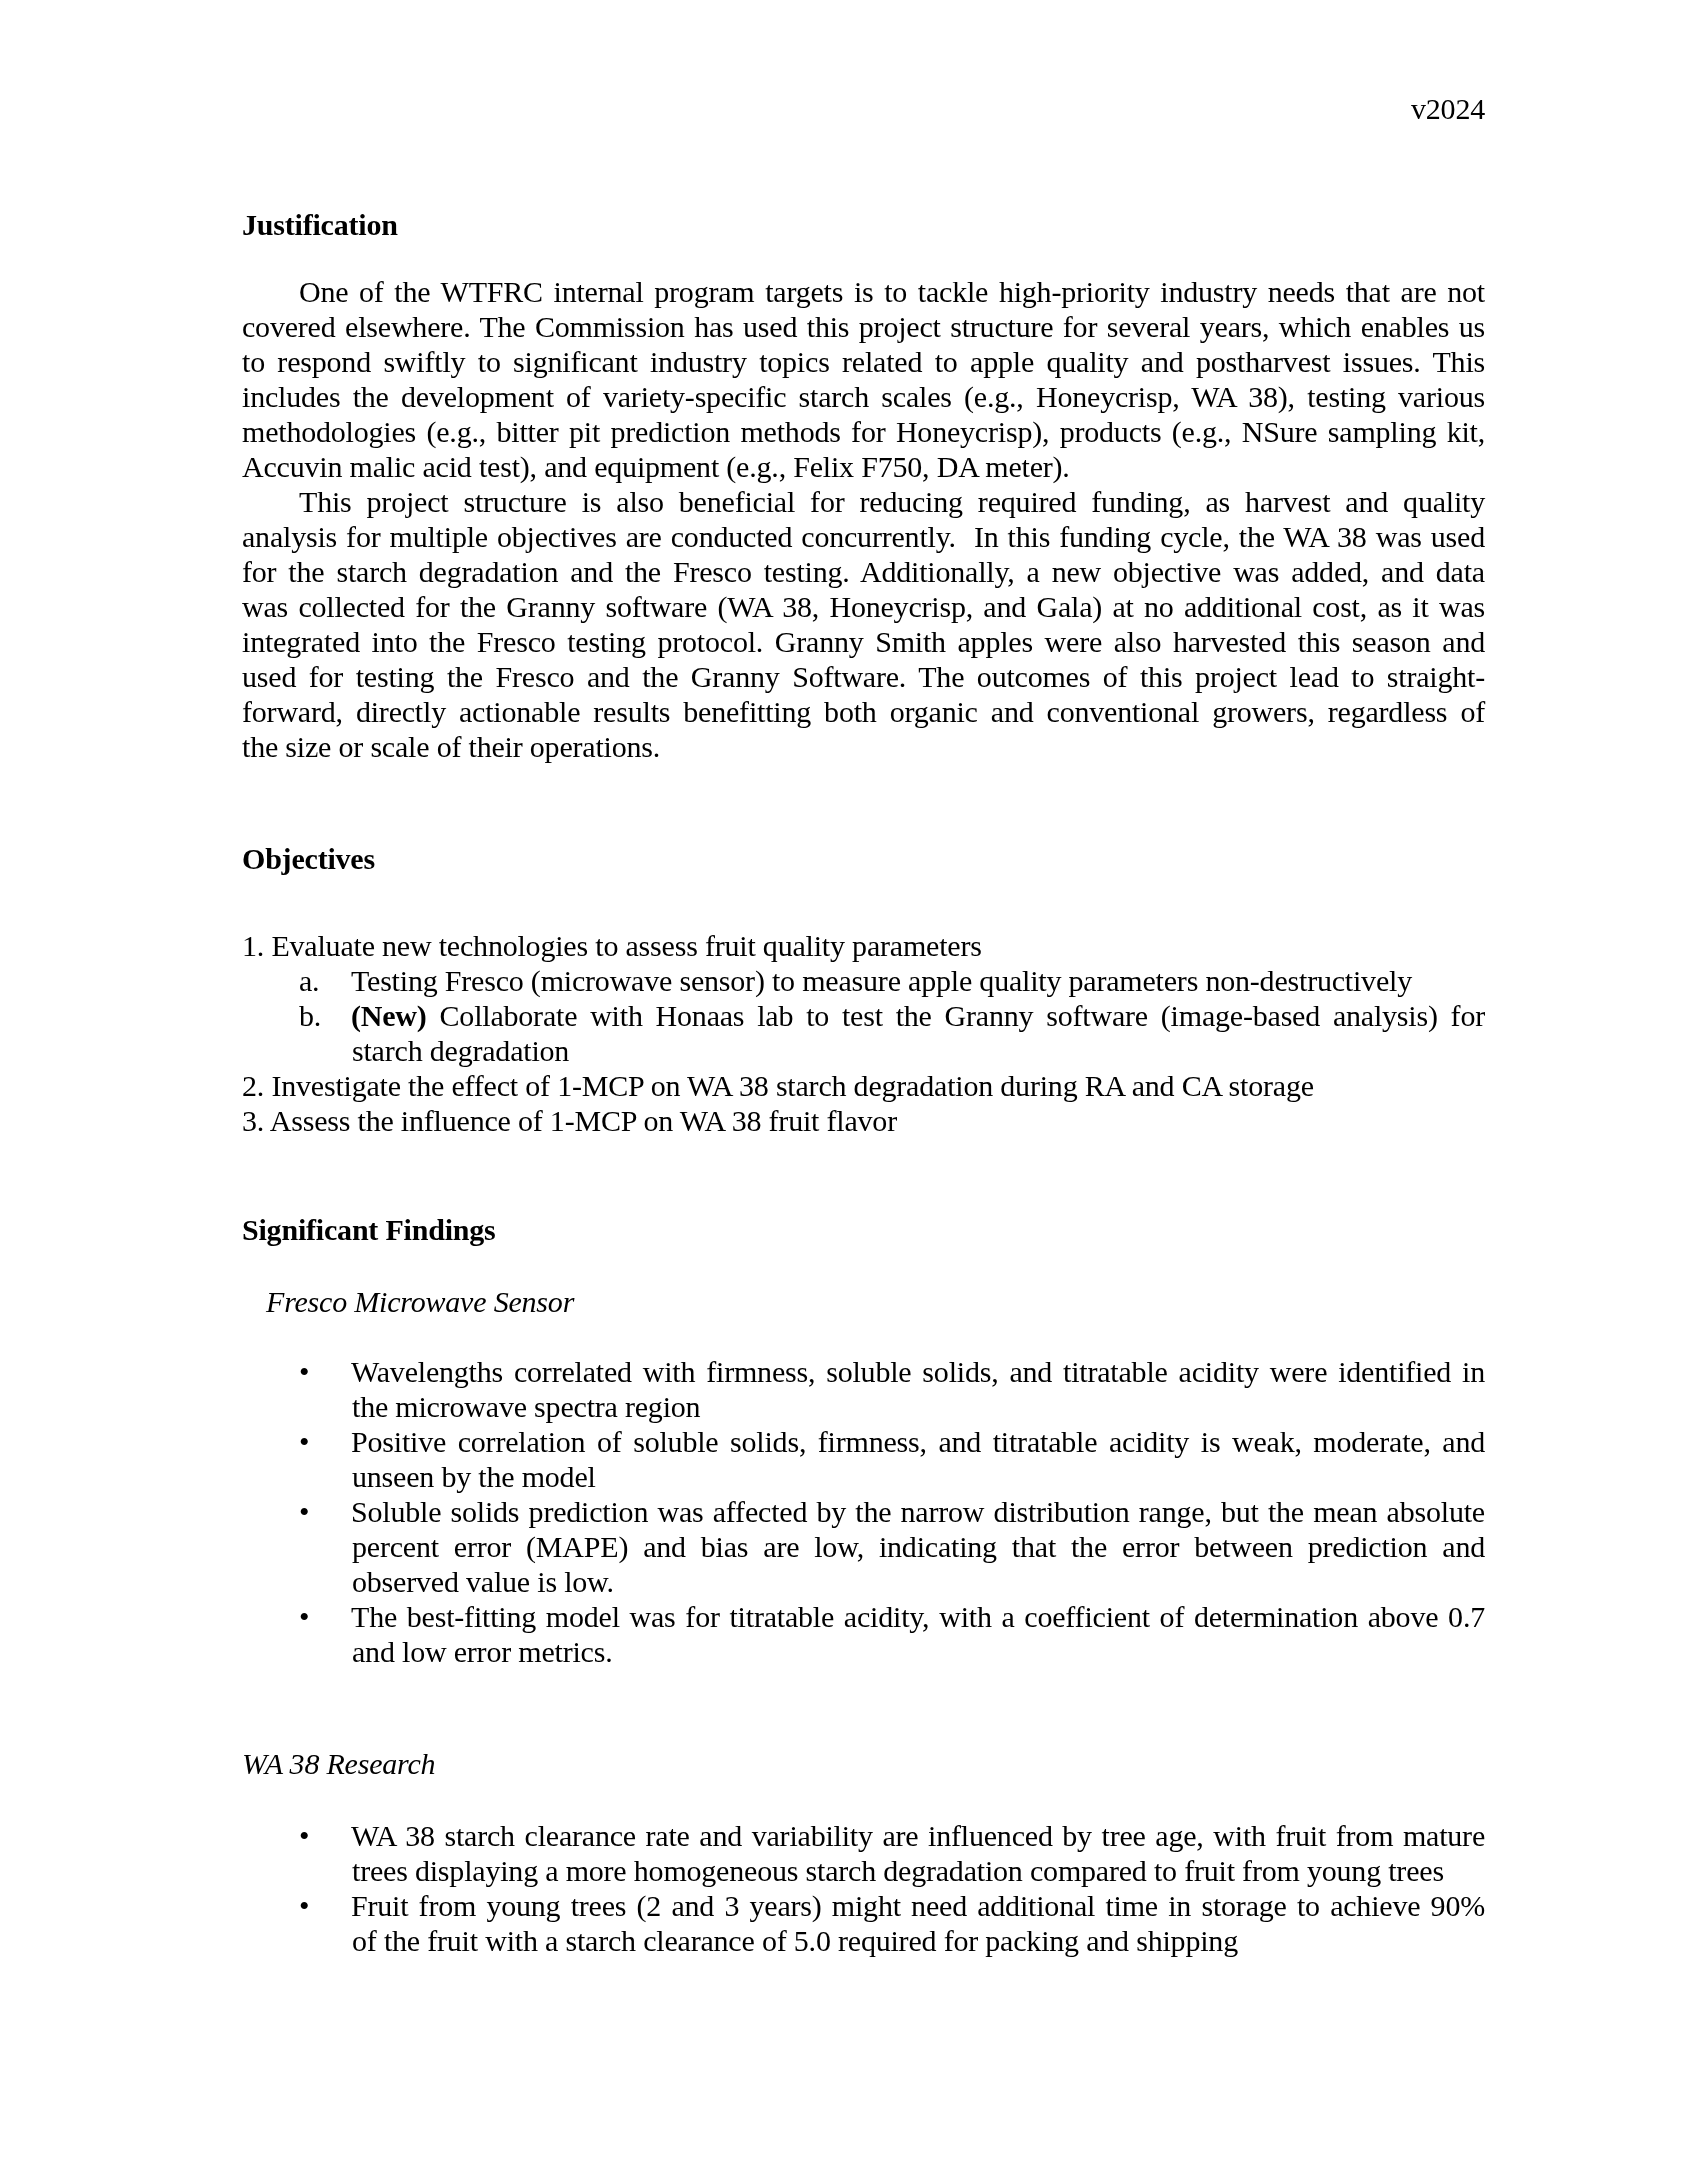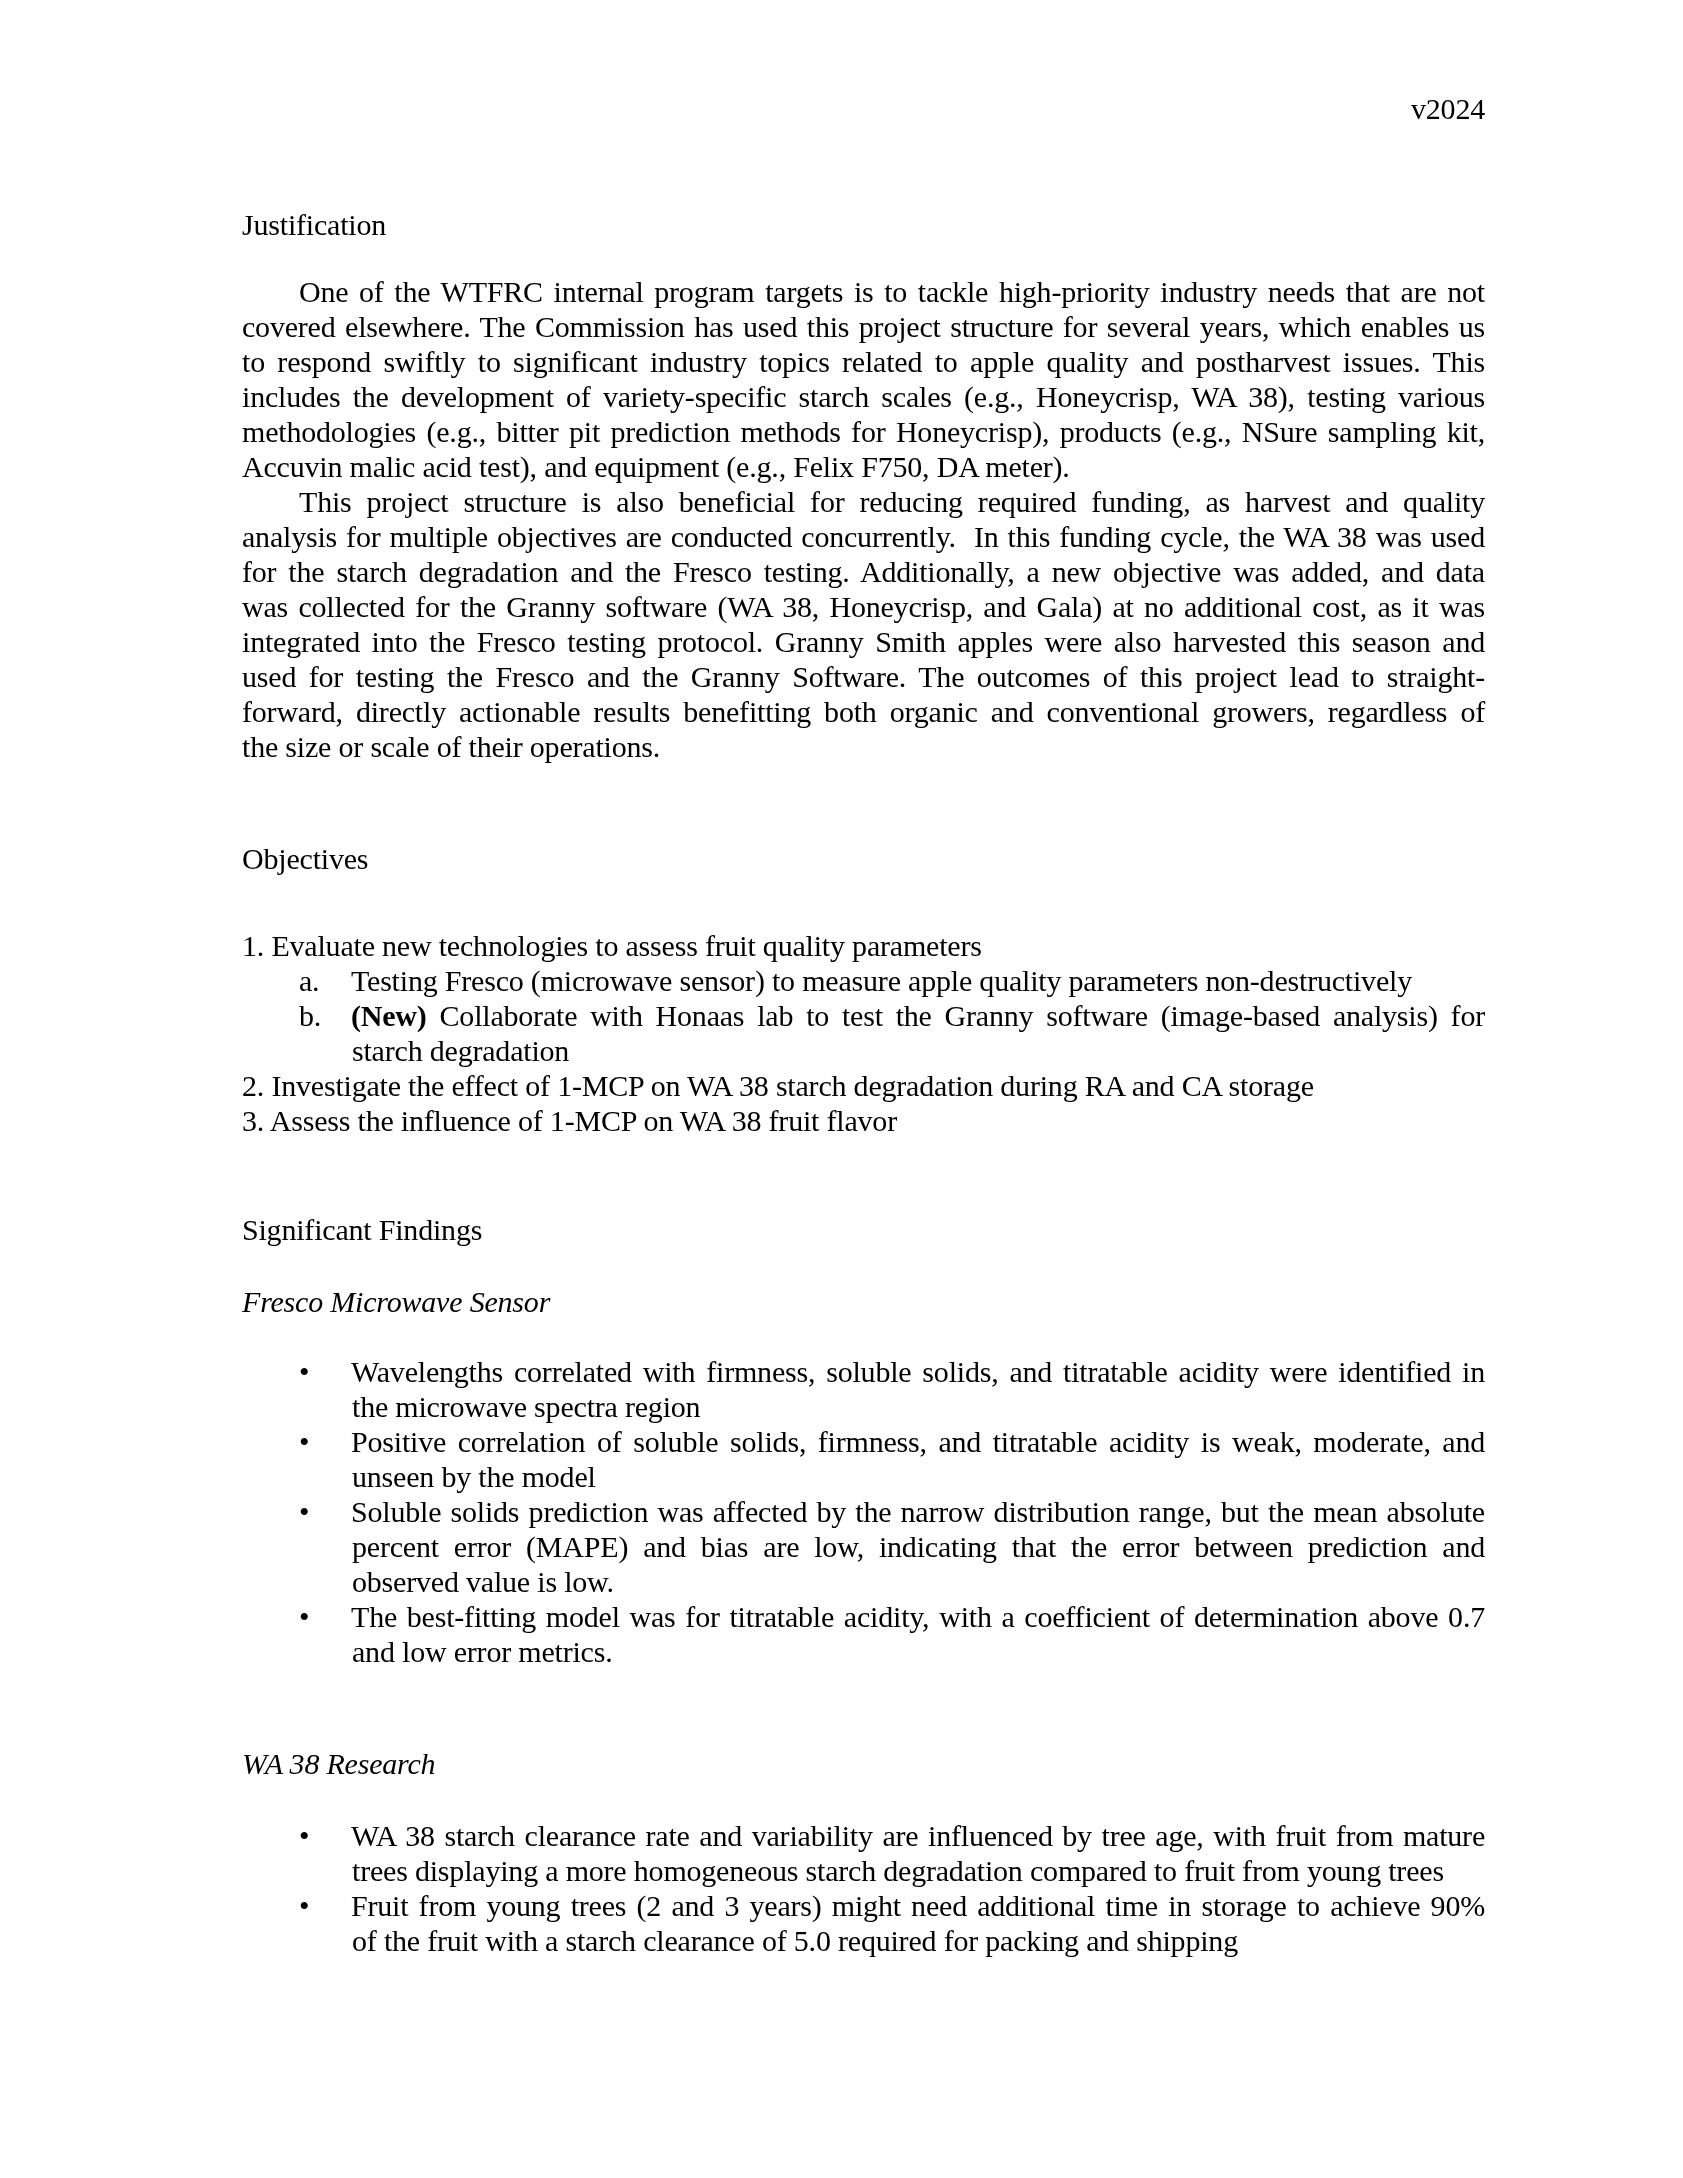--- a/index.html
+++ b/index.html
@@ -10,35 +10,35 @@
     overflow:hidden;
     font-family:"Liberation Serif","DejaVu Serif",serif;
     font-size:30px;
     color:#000000;
     letter-spacing:-0.2px;
   }
   .content{position:absolute;left:242px;right:198px;top:0;line-height:35px;}
   .line{min-height:35px;}
   .just{text-align:justify;text-align-last:justify;}
   .para .line:first-child{text-indent:57px;}
-  .heading{font-weight:normal;}
+  .heading{font-weight:bold;}
   .subheading{font-style:italic;}
   .b{font-weight:bold;}
   .sub{padding-left:57px;}
   .sub.cont{padding-left:110px;}
   .bul{padding-left:57px;}
   .bul.cont{padding-left:110px;}
   .marker{display:inline-block;width:52px;}
   .version{margin-top:91px;text-align:right;}
   .h-just{margin-top:81px;}
   .paras{margin-top:32px;}
   .h-obj{margin-top:77px;}
   .list{margin-top:52px;}
   .h-find{margin-top:74px;}
-  .sh-fresco{margin-top:37px;}
+  .sh-fresco{margin-top:37px;margin-left:24px;}
   .b-fresco{margin-top:35px;}
   .sh-wa38{margin-top:77px;}
   .b-wa38{margin-top:37px;}
 </style>
 </head>
 <body>
 
 <div class="page">
   <div class="content">
 

